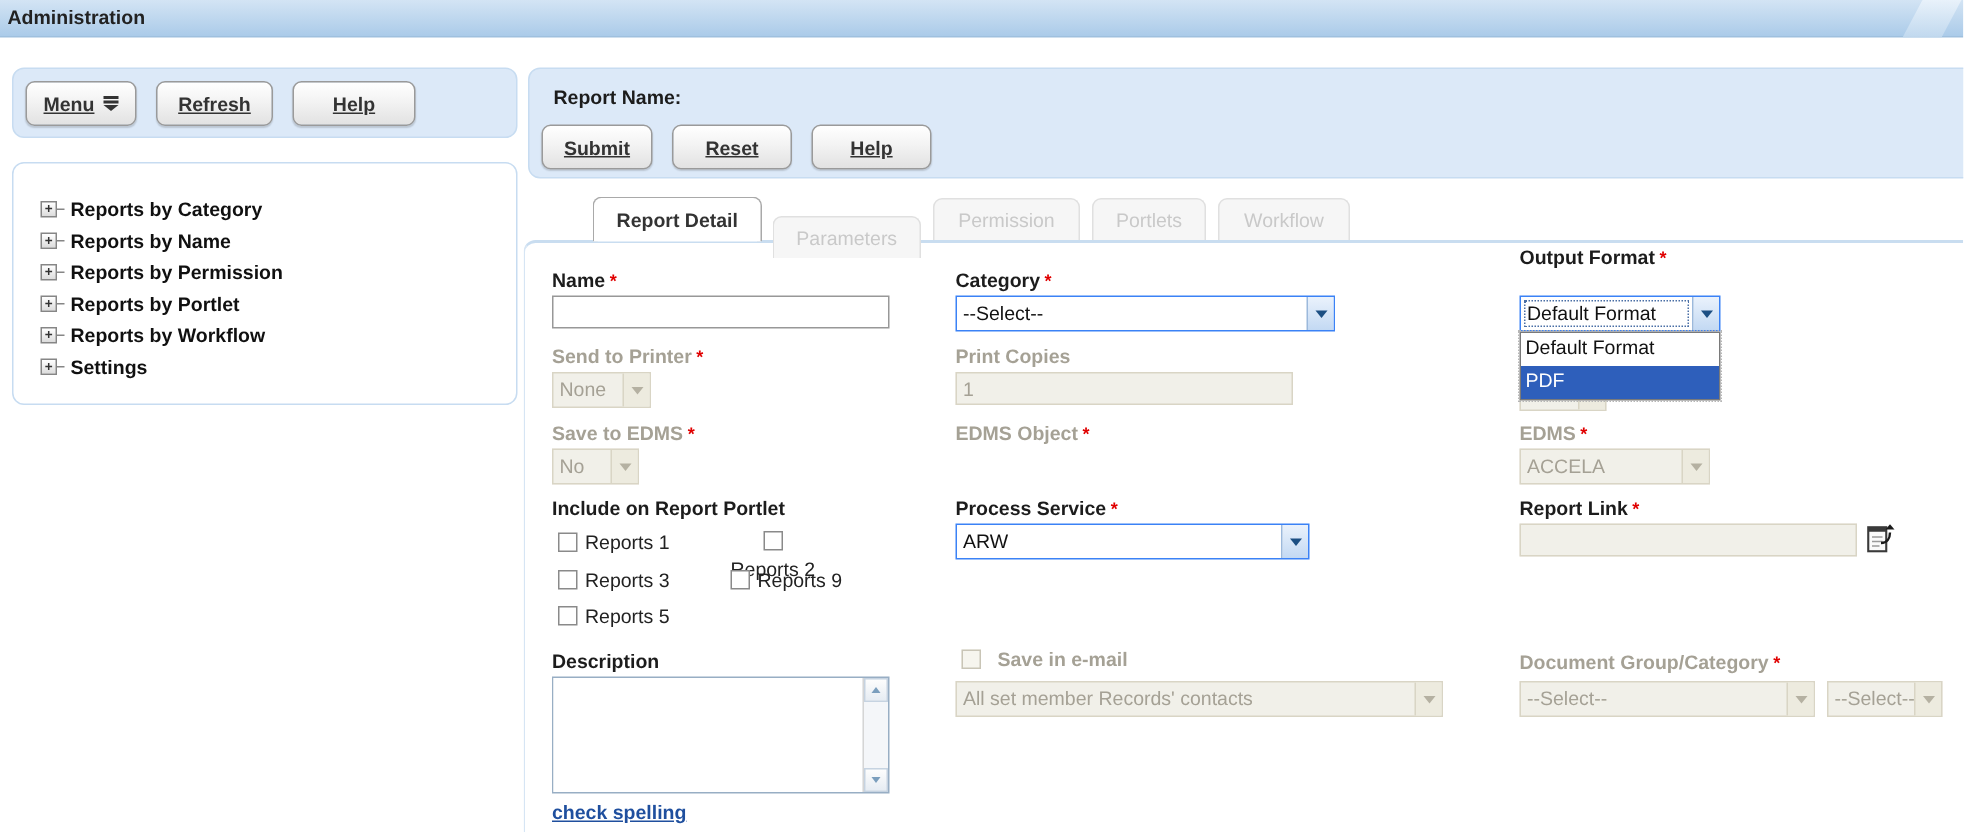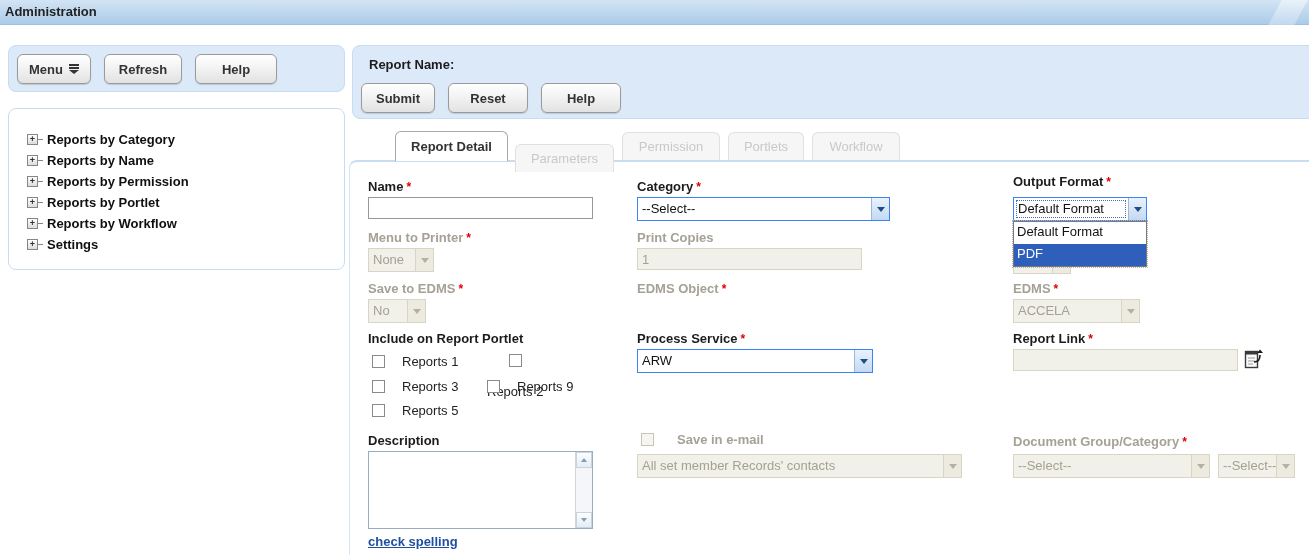--- a/index.html
+++ b/index.html
@@ -17,21 +17,21 @@
   
   .bluebox { position:absolute; background:#dce9f8; border:1px solid #c7dcf1; border-radius:8px; }
   .whitebox { position:absolute; background:#fff; border:1px solid #c7dcf1; border-radius:8px; }
   .contentpanel { position:absolute; left:349px; top:160px; width:960px; height:395px;
     background:#fff; border-top:2px solid #c9ddf0; border-left:1px solid #d6e5f4; border-top-left-radius:8px; }
 
   
   .btn { position:absolute; height:30px; border:1px solid #9a9a9a; border-radius:6px;
     background:linear-gradient(#ffffff,#f3f3f3 45%,#e2e2e2); font-family:"Liberation Sans",sans-serif;
     font-size:13px; font-weight:bold; color:#333; cursor:pointer;
-    box-shadow:0 1px 1px rgba(0,0,0,.15); display:flex; align-items:center; justify-content:center; gap:6px; }
+    box-shadow:0 1px 1px rgba(0,0,0,.15); display:flex; align-items:center; justify-content:center; gap:6px;text-decoration:underline; }
   .menu-icon { display:inline-flex; flex-direction:column; align-items:center; gap:1px; }
   .menu-icon b { display:block; height:2px; background:#333; }
   .menu-icon b:nth-child(1){ width:10px; } .menu-icon b:nth-child(2){ width:10px; }
   .menu-icon i { display:block; width:0; height:0; border-left:5px solid transparent; border-right:5px solid transparent; border-top:4px solid #333; }
 
   
   .tree-item { position:absolute; left:18px; height:20px; display:flex; align-items:center; cursor:pointer; }
   .plusbox { width:11px; height:11px; border:1px solid #868686; background:linear-gradient(#fff,#dcdcdc);
     font-size:9px; line-height:9px; font-weight:bold; color:#333; text-align:center; }
   .dash { width:5px; height:1px; background:#868686; margin-right:4px; }
@@ -59,21 +59,21 @@
   .sel.dis .vtext { color:#a5a195; }
   .sel.dis .arrow { background:#edebdf; border-left-color:#d9d5c5; }
   .sel.dis .tri { border-top-color:#b5b1a2; }
   .sel.focused .vtext { outline:1px dotted #4a6fa5; outline-offset:-3px; }
 
   .ddlist { position:absolute; left:1013px; top:221px; width:134px; background:#fff;
     border:1px solid #7a7a7a; outline:1px dotted #b5b5b5; z-index:20; }
   .dditem { height:22px; font-size:13px; color:#111; padding:2px 3px; white-space:nowrap; cursor:pointer; }
   .dditem.hl { background:#2e5fbb; color:#fff; }
 
-  .cbrow { position:absolute; display:flex; align-items:center; gap:17px; }
+  .cbrow { position:absolute; display:flex; align-items:center; gap:5px; }
   .cb { width:13px; height:13px; border:1px solid #8a8a8a; background:#fff; }
   .cb.dis { border-color:#c9c5b6; background:#f6f5ee; }
   .cb-label { font-size:13px; color:#222; }
   .cb-label.dis { font-weight:bold; color:#a5a195; }
 
   .ta-wrap { position:absolute; left:368px; top:451px; width:225px; height:78px; border:1px solid #98aec4; background:#fff; display:flex; }
   .ta-wrap textarea { flex:1; border:none; outline:none; resize:none; font-family:"Liberation Sans",sans-serif; font-size:13px; padding:2px; }
   .sbar { width:17px; border-left:1px solid #d5d5d5; background:#f4f6f9; display:flex; flex-direction:column; justify-content:space-between; }
   .sbtn { height:16px; background:linear-gradient(#fdfdfd,#e6ecf3); border:1px solid #c6d3e1;
     display:flex; align-items:center; justify-content:center; cursor:pointer; }
@@ -183,32 +183,32 @@
   <div class="lbl" style="left:637px; top:179px;">
     <span>Category</span><span class="req">*</span>
   </div>
   <div class="sel" style="left:637px; top:197px; width:253px;">
     <span class="vtext">--Select--</span>
     <span class="arrow">
         <i class="tri"></i>
       </span>
   </div>
 
-  <div class="lbl" style="left:1013px; top:164px;margin-top:10px;">
+  <div class="lbl" style="left:1013px; top:164px;">
     <span>Output Format</span><span class="req">*</span>
   </div>
   <div class="sel focused" style="left:1013px; top:197px; width:134px;">
     <span class="vtext">Default Format</span>
     <span class="arrow">
         <i class="tri"></i>
       </span>
   </div>
 
   <div class="lbl dis" style="left:368px; top:230px;">
-    <span>Menu to Printer</span><span class="req">*</span>
+    <span>Send to Printer</span><span class="req">*</span>
   </div>
   <div class="sel dis" style="left:368px; top:248px; width:66px;">
     <span class="vtext">None</span>
     <span class="arrow">
         <i class="tri"></i>
       </span>
   </div>
 
   <div class="lbl dis" style="left:637px; top:230px;">
     <span>Print Copies</span>

